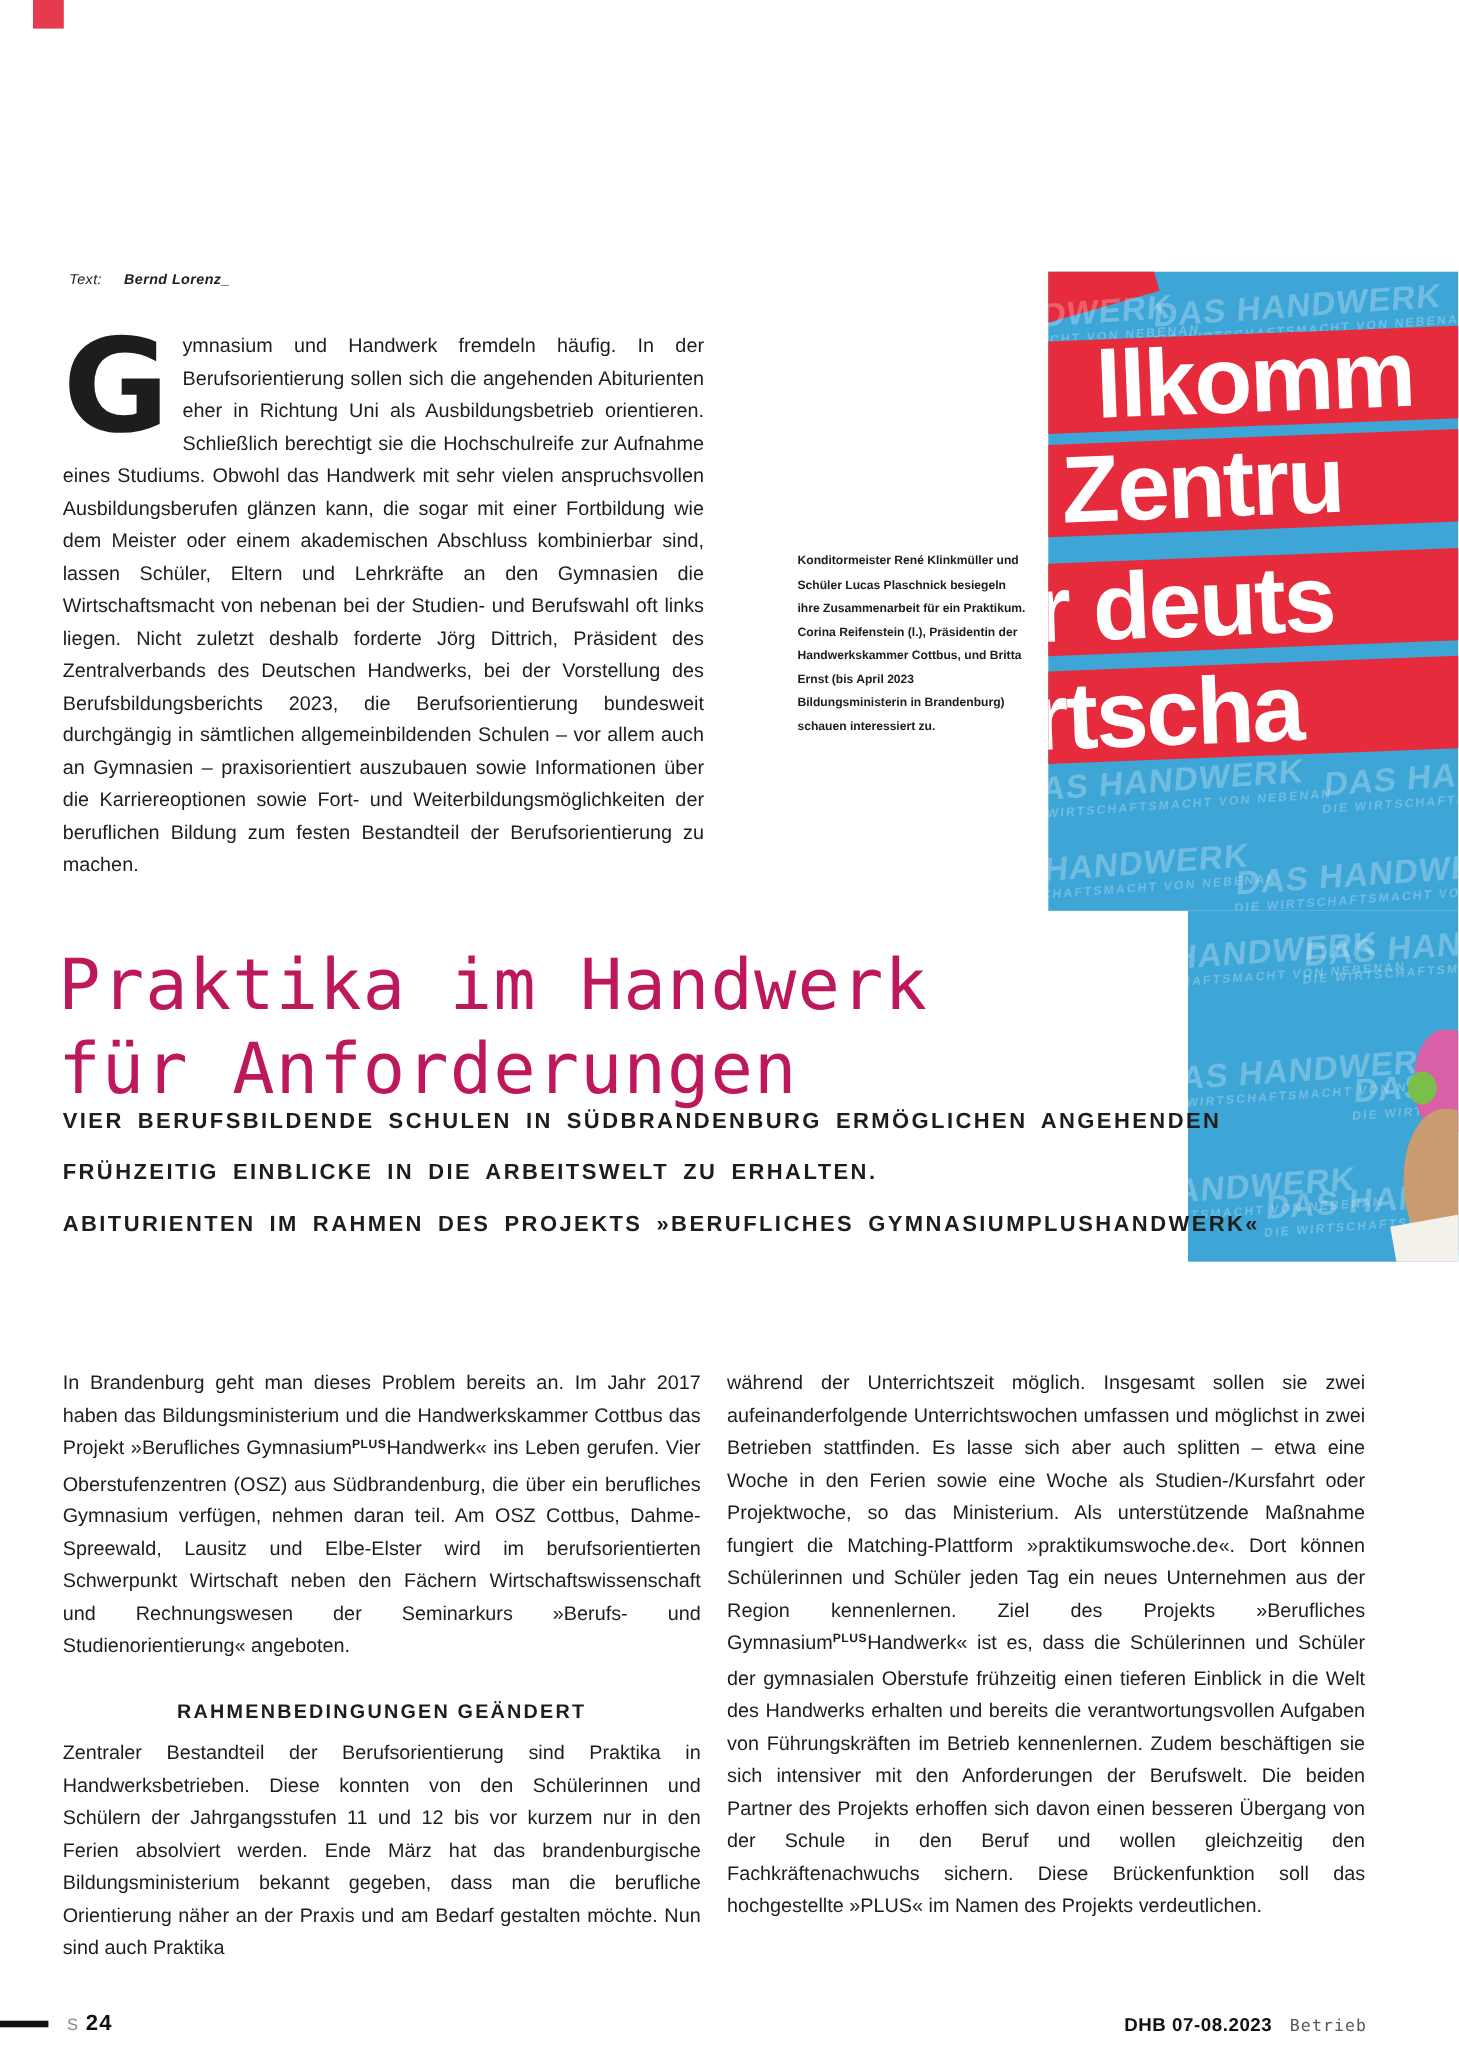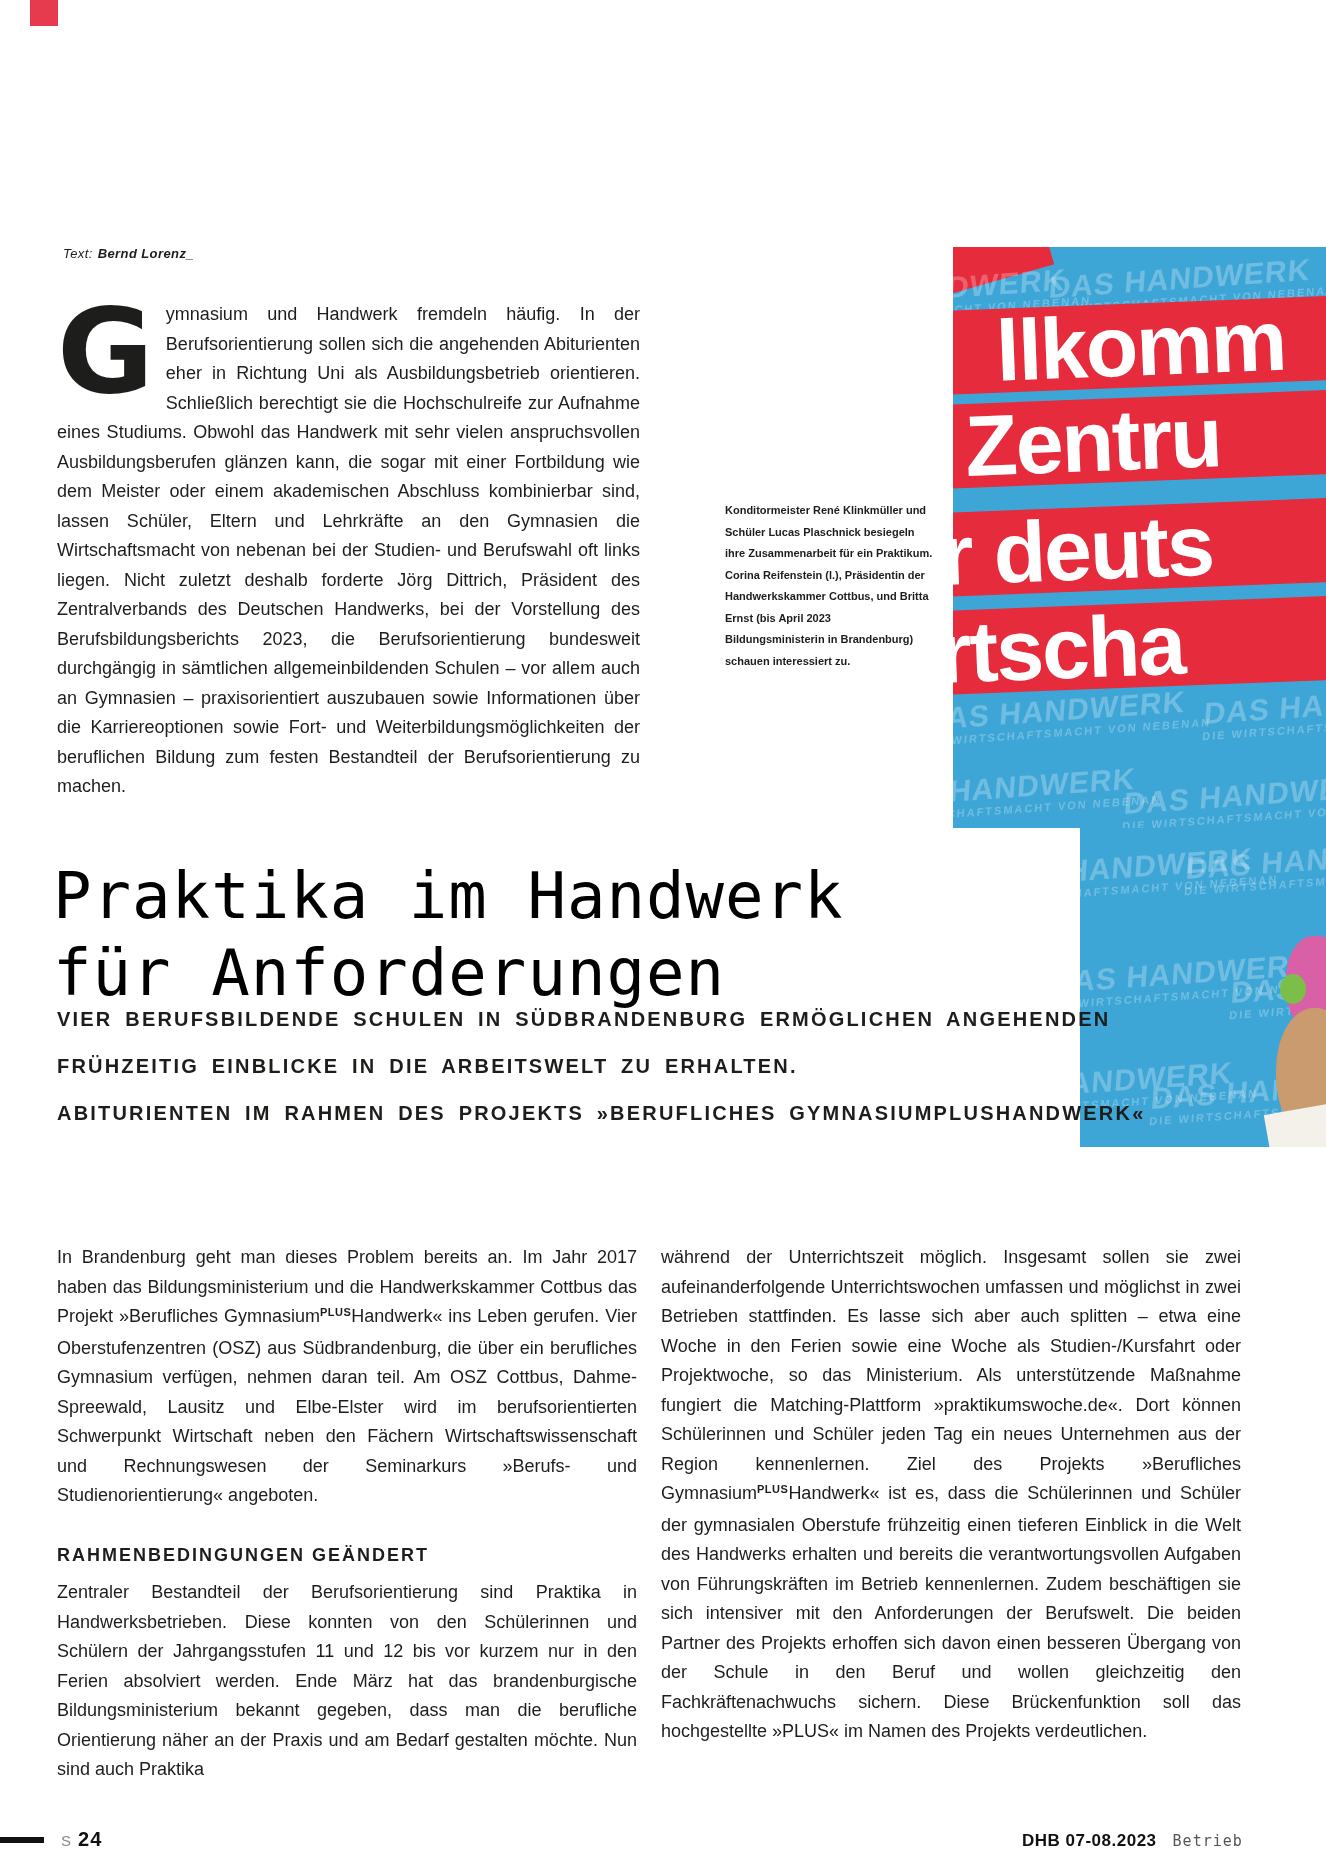--- a/index.html
+++ b/index.html
@@ -5,48 +5,48 @@
   html,body{margin:0;padding:0;background:#ffffff;}
   .page{
     position:relative;width:1326px;height:1875px;background:#ffffff;
     font-family:"Liberation Sans",sans-serif;color:#1d1d1b;overflow:hidden;
   }
   
   .red-mark{position:absolute;left:30px;top:0;width:28px;height:26px;background:#e63a4e;}
 
   
   .credit{position:absolute;left:63px;top:246px;font-size:13px;font-style:italic;letter-spacing:.4px;}
-  .credit .name{font-weight:bold;margin-left:5px;}
+  .credit .name{font-weight:bold;margin-left:20px;}
 
   
   .intro{position:absolute;left:57px;top:300px;width:583px;
     font-size:18px;line-height:29.5px;text-align:justify;hyphens:auto;}
   .dropcap{float:left;font-family:"DejaVu Sans",sans-serif;font-weight:800;
     font-size:118px;line-height:86px;margin:8px 16px 2px 0;letter-spacing:-4px;}
 
   
   .caption{position:absolute;left:725px;top:500px;width:208px;text-align:left;
     font-size:11px;line-height:21.5px;font-weight:bold;color:#1d1d1b;}
 
   
   .headline{position:absolute;left:53px;top:858px;
     font-family:"DejaVu Sans Mono","Liberation Mono",monospace;
-    font-size:64px;line-height:77px;color:#000000;letter-spacing:1px;white-space:nowrap;}
+    font-size:64px;line-height:77px;color:#be185d;letter-spacing:1px;white-space:nowrap;}
 
   
   .subhead{position:absolute;left:57px;top:996px;width:1015px;
     font-weight:bold;font-size:20px;line-height:47px;letter-spacing:2.2px;word-spacing:5px;white-space:nowrap;}
 
   
   .col{position:absolute;top:1243px;width:580px;font-size:18px;line-height:29.5px;
     text-align:justify;hyphens:auto;}
   .col-left{left:57px;}
   .col-right{left:661px;}
   .col p{margin:0;}
-  .col .section-heading{font-weight:bold;font-size:18px;letter-spacing:2px;margin:30px 0 8px 0;text-align:left;}
+  .col .section-heading{font-weight:bold;font-size:18px;letter-spacing:2px;margin:30px 0 8px 0;text-align:center;}
   .sup{font-size:11px;font-weight:bold;position:relative;top:-6px;letter-spacing:.5px;}
 
   
   .footer-bar{position:absolute;left:0;top:1837px;width:44px;height:6px;background:#111;}
   .footer-left{position:absolute;left:61px;top:1828px;}
   .footer-left .s{font-size:15px;color:#888;letter-spacing:1px;}
   .footer-left .num{font-size:20px;font-weight:800;letter-spacing:1px;color:#111;margin-left:6px;}
   .footer-right{position:absolute;left:1022px;top:1831px;white-space:nowrap;}
   .footer-right .issue{font-weight:800;font-size:17px;letter-spacing:.5px;color:#111;}
   .footer-right .section{font-family:"DejaVu Sans Mono","Liberation Mono",monospace;

